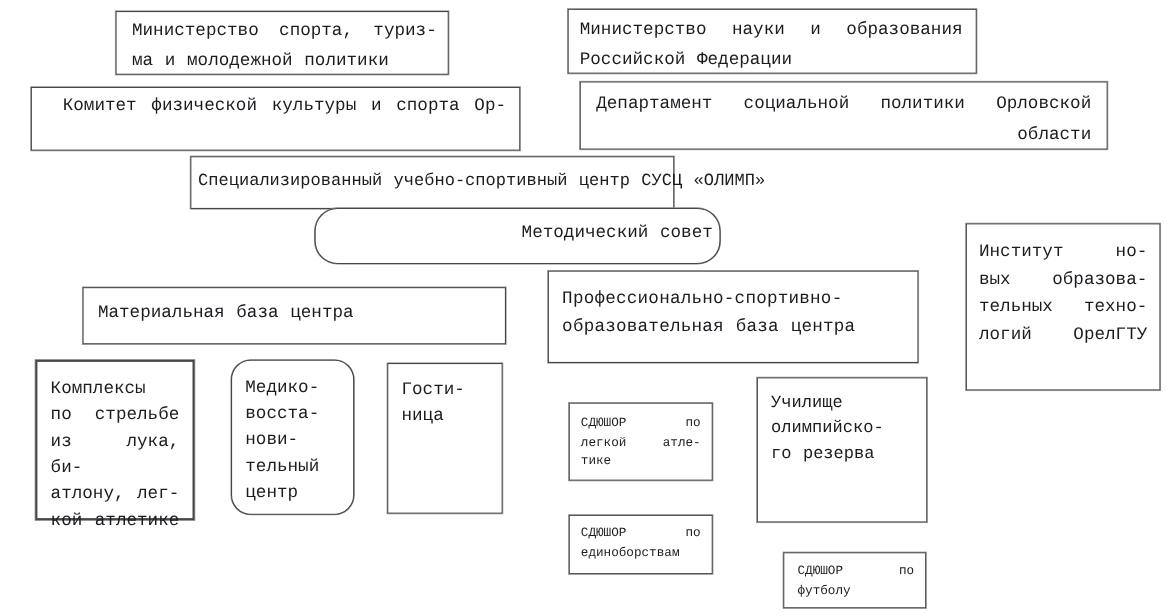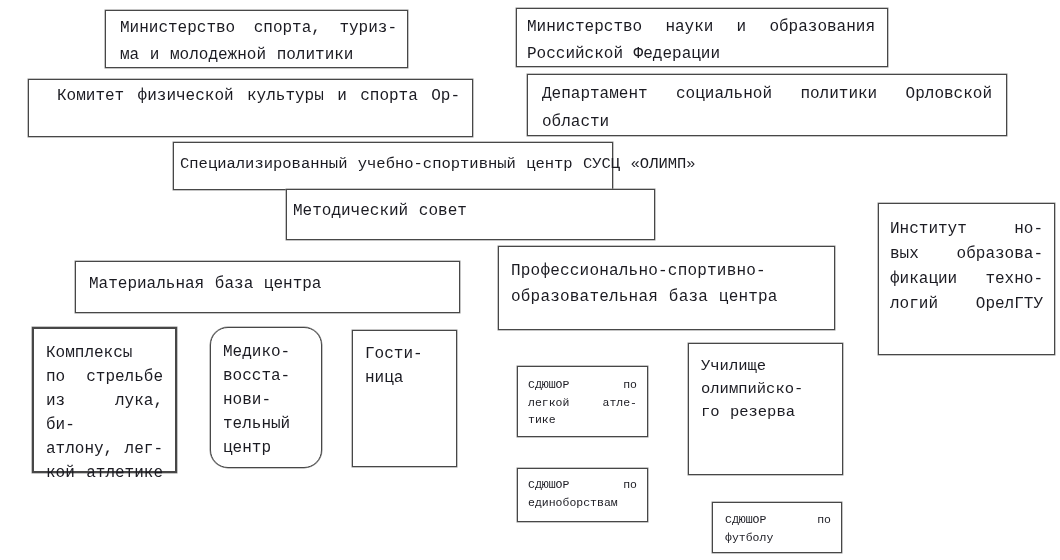--- a/index.html
+++ b/index.html
@@ -15,28 +15,28 @@
     position:absolute;
     box-sizing:border-box;
     background:#ffffff;
     border:1px solid #474747;
     box-shadow:0 0 0 0.5px #8a8a8a;
     font-size:16px;
     line-height:24px;
   }
   .bl{white-space:nowrap;word-spacing:1px;}
   .j{text-align:justify;text-align-last:justify;white-space:normal;}
-  .c{text-align:left;}
+  .c{text-align:right;}
   
   #ministry-sport   {left:105px;top:10px; width:303px;height:58px; padding:4px 10px 0 14px;line-height:27px;}
   #ministry-science {left:516px;top:8px;  width:372px;height:59px; padding:5px 12px 0 10px;line-height:27px;}
   #komitet          {left:8px;  top:79px; width:445px;height:58px; padding:3px 12px 0 28px;line-height:27px;margin-left:20px;}
   #departament      {left:527px;top:74px; width:480px;height:62px; padding:5px 14px 0 14px;line-height:28px;}
   #susc             {left:173px;top:142px;width:440px;height:48px; padding:9px 6px 0 6px;font-size:15.5px;}
-  #metodsovet       {left:286px;top:189px;width:369px;height:51px; padding:9px 6px 0 6px;}
+  #metodsovet       {left:286px;top:189px;width:369px;height:51px; padding:9px 6px 0 6px;border-radius:21px;}
   #matbaza          {left:75px; top:261px;width:385px;height:52px; padding:10px 10px 0 13px;word-spacing:5px;}
   #profbaza         {left:498px;top:246px;width:337px;height:84px; padding:11px 12px 0 12px;line-height:26px;word-spacing:4px;letter-spacing:0.2px;}
   #institut         {left:878px;top:203px;width:177px;height:152px;padding:13px 11px 0 11px;line-height:25px;}
   #kompleksy        {left:32px; top:327px;width:145px;height:146px;padding:12px 12px 0 12px;border-width:2px;}
   #mediko           {left:210px;top:327px;width:112px;height:141px;padding:12px 10px 0 12px;border-radius:18px;}
   #gostinitsa       {left:352px;top:330px;width:105px;height:137px;padding:11px 10px 0 12px;}
   #sdyushor-athletics{left:517px;top:366px;width:131px;height:71px;padding:9px 10px 0 10px;font-size:11.5px;line-height:17.5px;}
   #uchilishche      {left:688px;top:343px;width:155px;height:132px;padding:11px 10px 0 12px;font-size:15.5px;line-height:23px;}
   #kursy            {left:877px;top:387px;width:170px;height:100px;padding:11px 11px 0 13px;line-height:25px;}
   #sdyushor-combat  {left:517px;top:468px;width:131px;height:54px; padding:7px 10px 0 10px;font-size:11.5px;line-height:17.5px;}
@@ -79,21 +79,21 @@
   </div>
 
   <div class="box" id="profbaza">
     <div class="bl">Профессионально-спортивно-</div>
     <div class="bl">образовательная база центра</div>
   </div>
 
   <div class="box" id="institut">
     <div class="bl j">Институт но-</div>
     <div class="bl j">вых образова-</div>
-    <div class="bl j">фикации техно-</div>
+    <div class="bl j">тельных техно-</div>
     <div class="bl j">логий ОрелГТУ</div>
   </div>
 
   <div class="box" id="kompleksy">
     <div class="bl">Комплексы</div>
     <div class="bl j">по стрельбе</div>
     <div class="bl j">из лука, би-</div>
     <div class="bl j">атлону, лег-</div>
     <div class="bl j">кой атлетике</div>
   </div>

